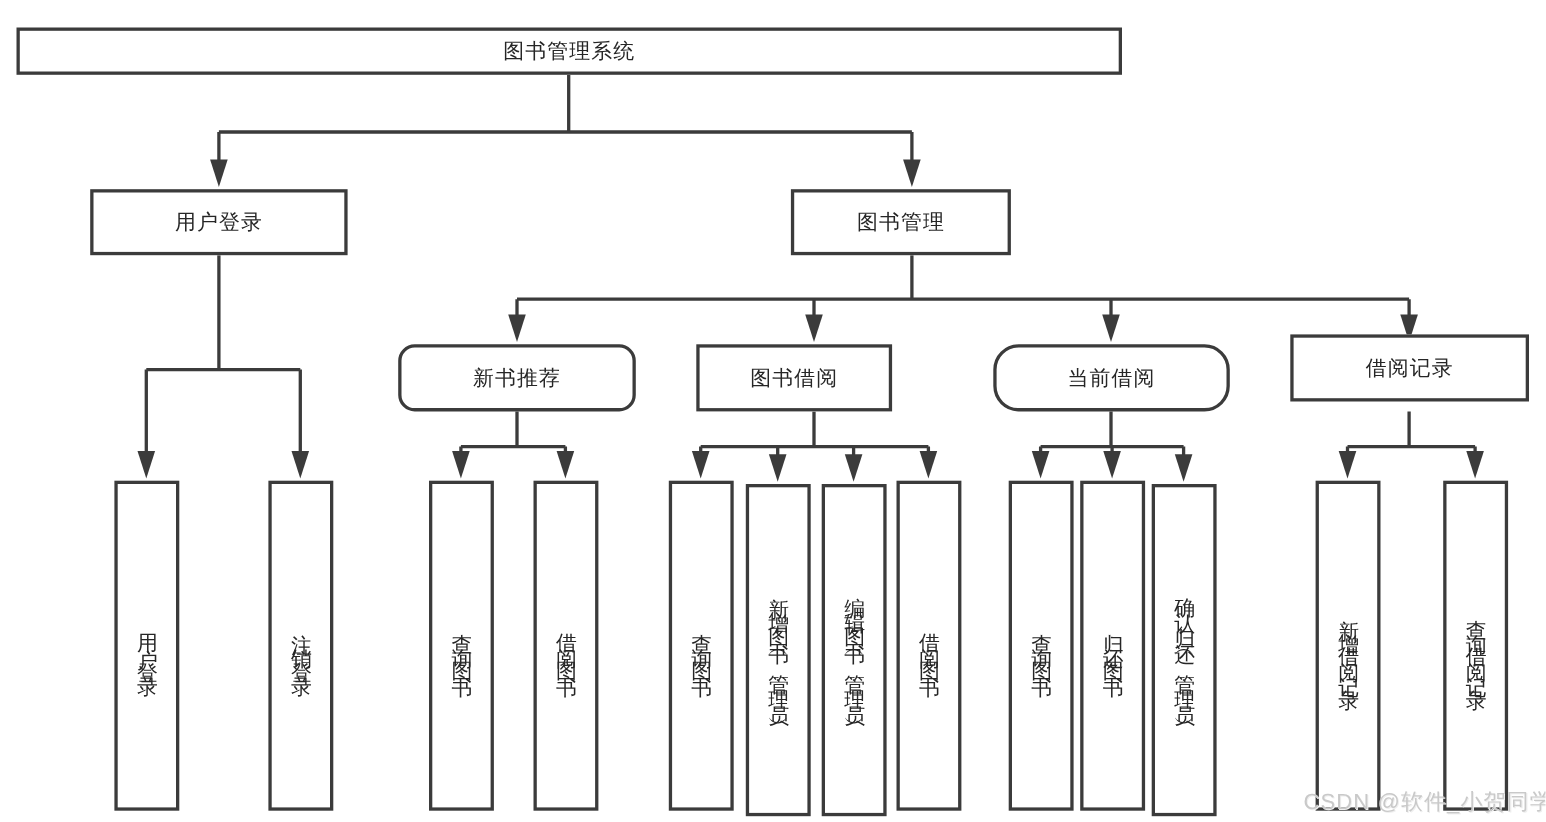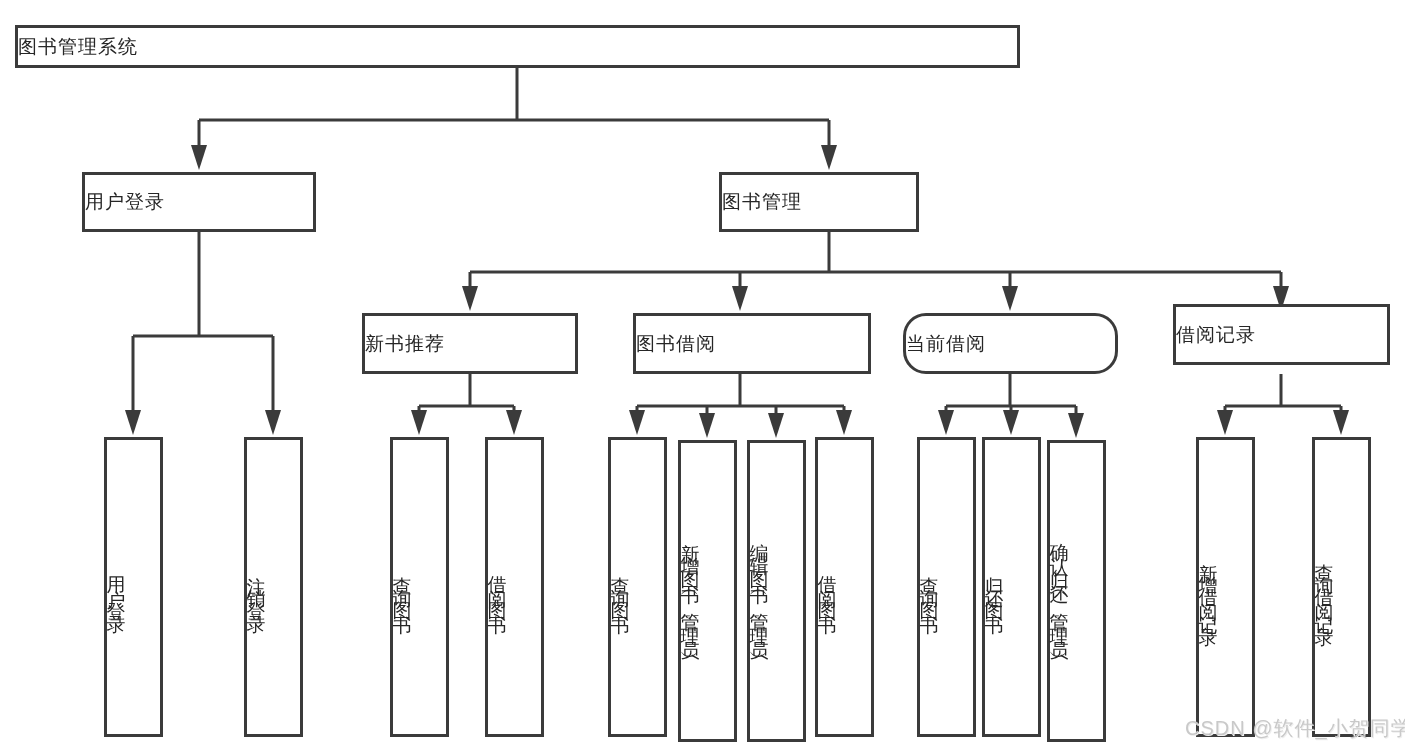--- a/index.html
+++ b/index.html
@@ -25,20 +25,21 @@
     height: 747px;
     pointer-events: none;
   }
   .box {
     position: absolute;
     box-sizing: border-box;
     border: 3px solid #3b3b3b;
     background: #ffffff;
     display: flex;
     align-items: center;
+    justify-content: center;
     color: #262626;
   }
   .hbox span {
     font-size: 19px;
     letter-spacing: 1px;
     white-space: nowrap;
   }
   .vbox span {
     writing-mode: vertical-rl;
     text-orientation: mixed;
@@ -111,24 +112,24 @@
     <span>图书管理系统</span>
   </div>
 
   <div class="box hbox" style="left:82px; top:172px; width:234px; height:60px;">
     <span>用户登录</span>
   </div>
   <div class="box hbox" style="left:719px; top:172px; width:200px; height:60px;">
     <span>图书管理</span>
   </div>
 
-  <div class="box hbox" style="left:362px; top:313px; width:216px; height:61px;">
+  <div class="box hbox" style="left:362px; top:313px; width:216px; height:61px;border-radius:15px;">
     <span>新书推荐</span>
   </div>
-  <div class="box hbox" style="left:633px; top:313px; width:238px; height:61px;">
+  <div class="box hbox" style="left:633px; top:313px; width:178px; height:61px;">
     <span>图书借阅</span>
   </div>
   <div class="box hbox" style="left:903px; top:313px; width:215px; height:61px;border-radius:23px;">
     <span>当前借阅</span>
   </div>
   <div class="box hbox" style="left:1173px; top:304px; width:217px; height:61px;">
     <span>借阅记录</span>
   </div>
 
   <div class="box vbox" style="left:104px; top:437px; width:59px; height:300px;">

